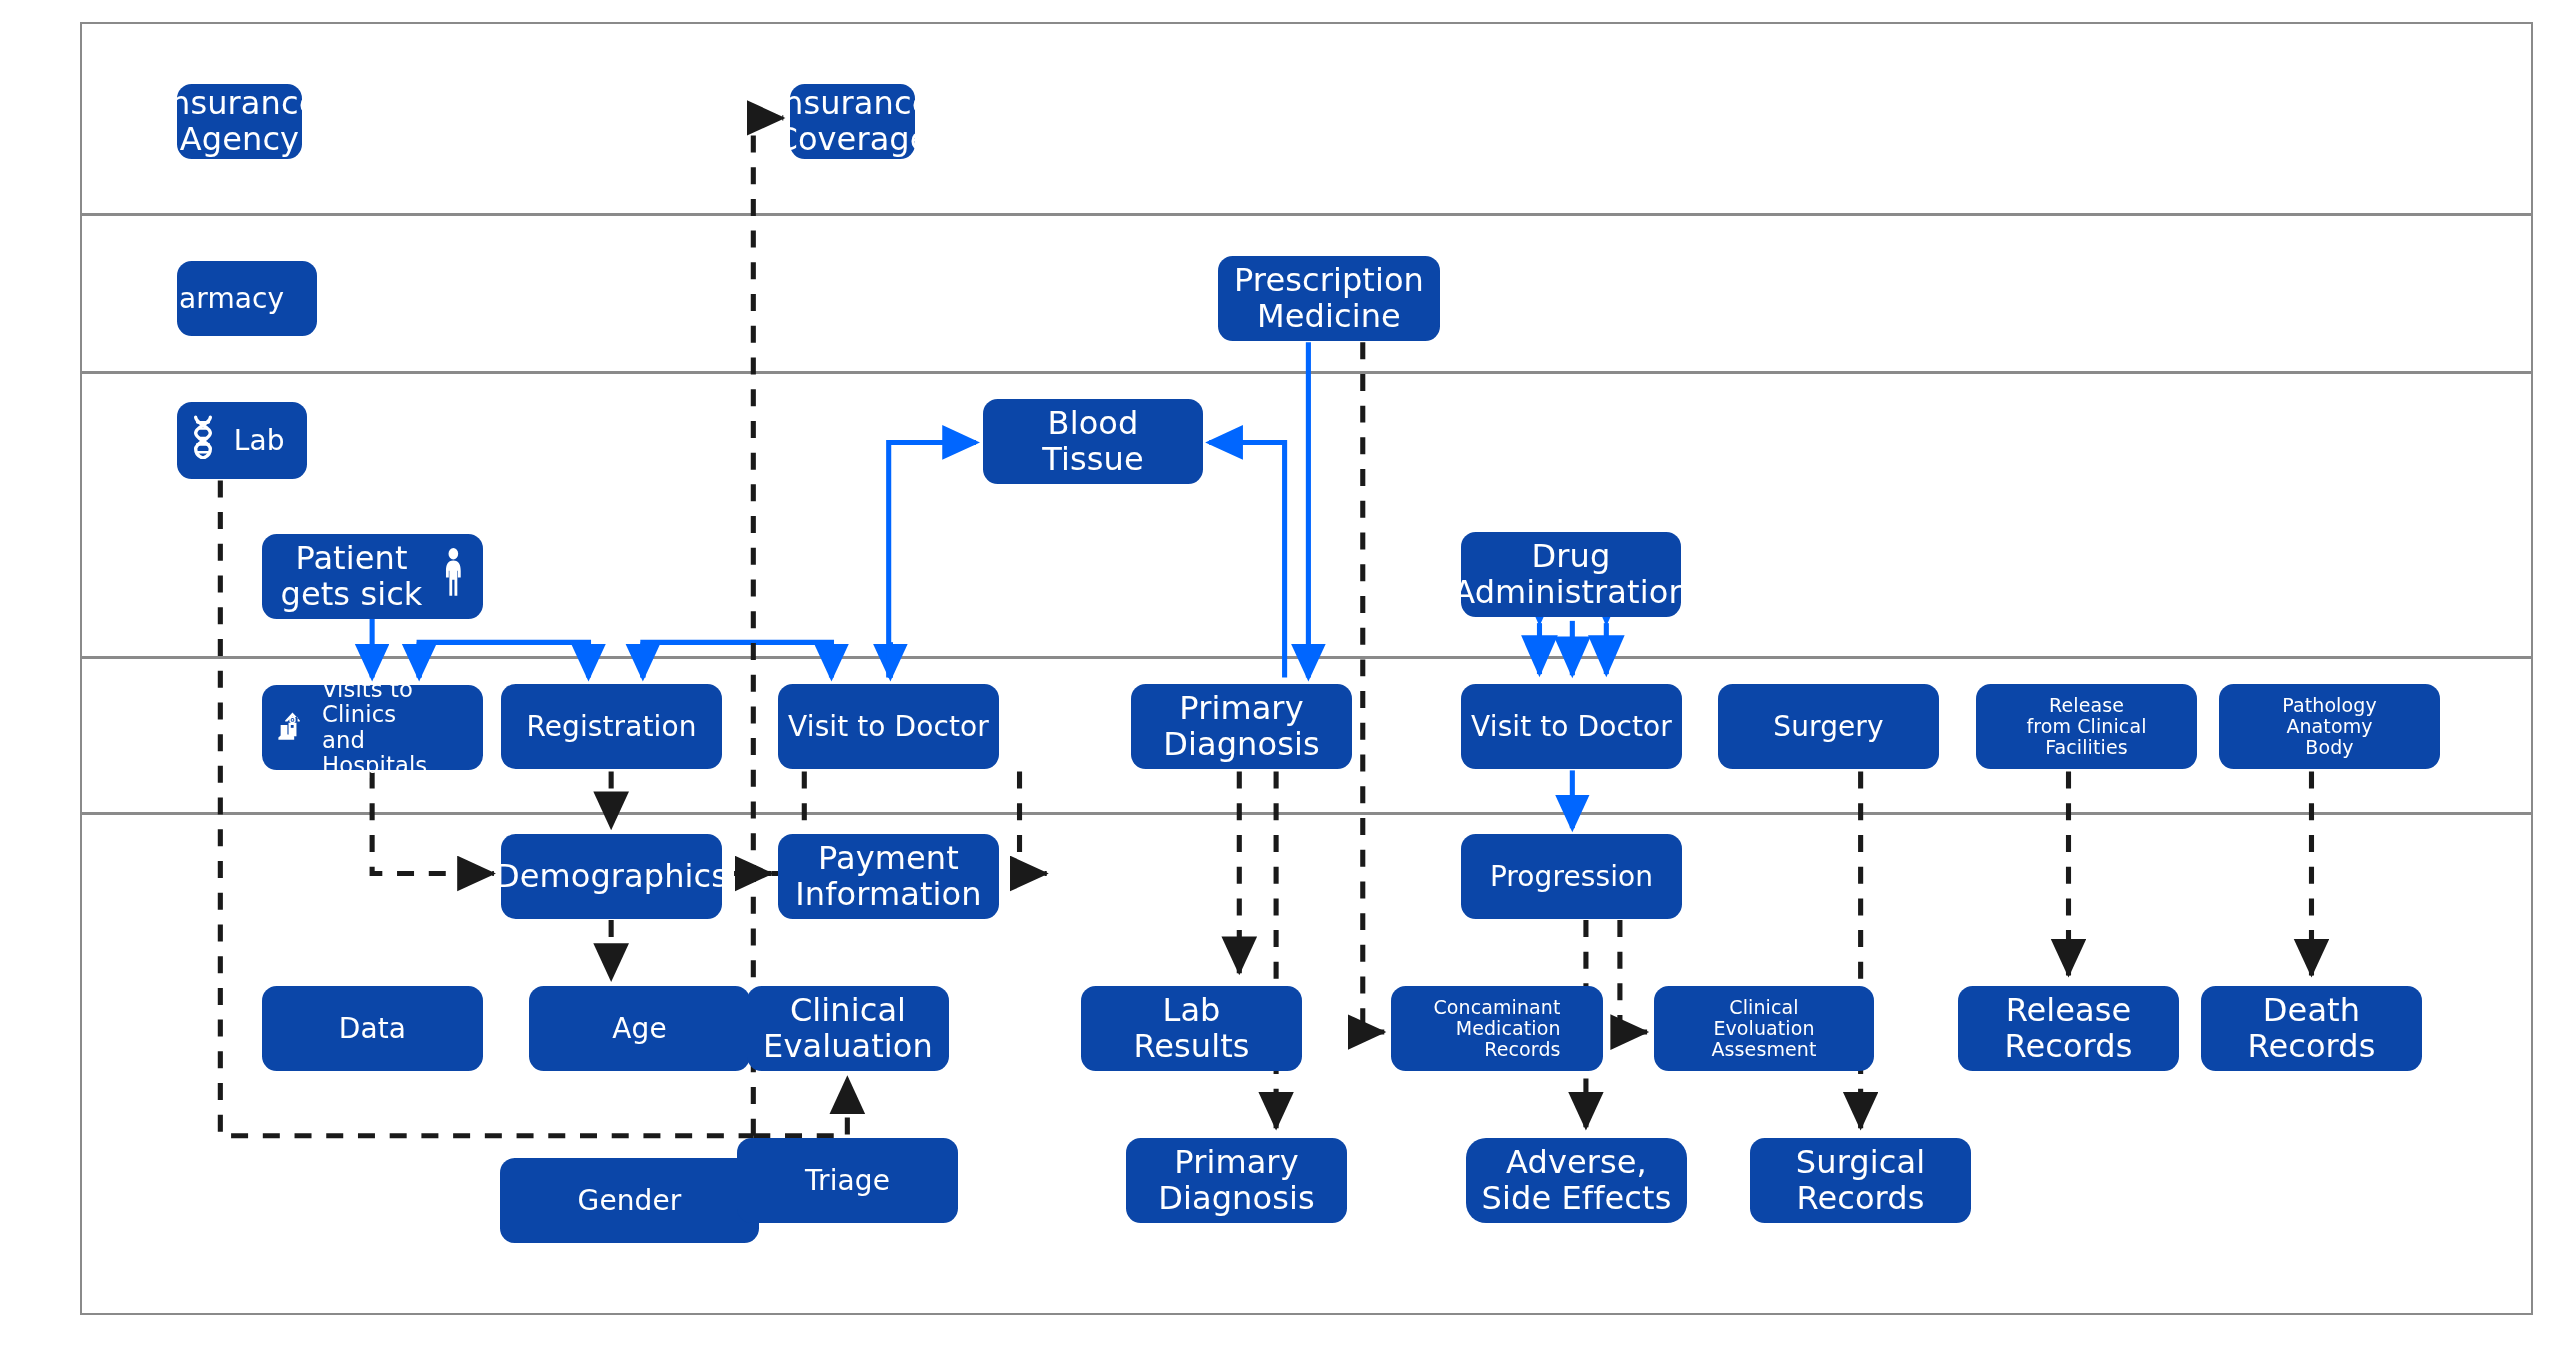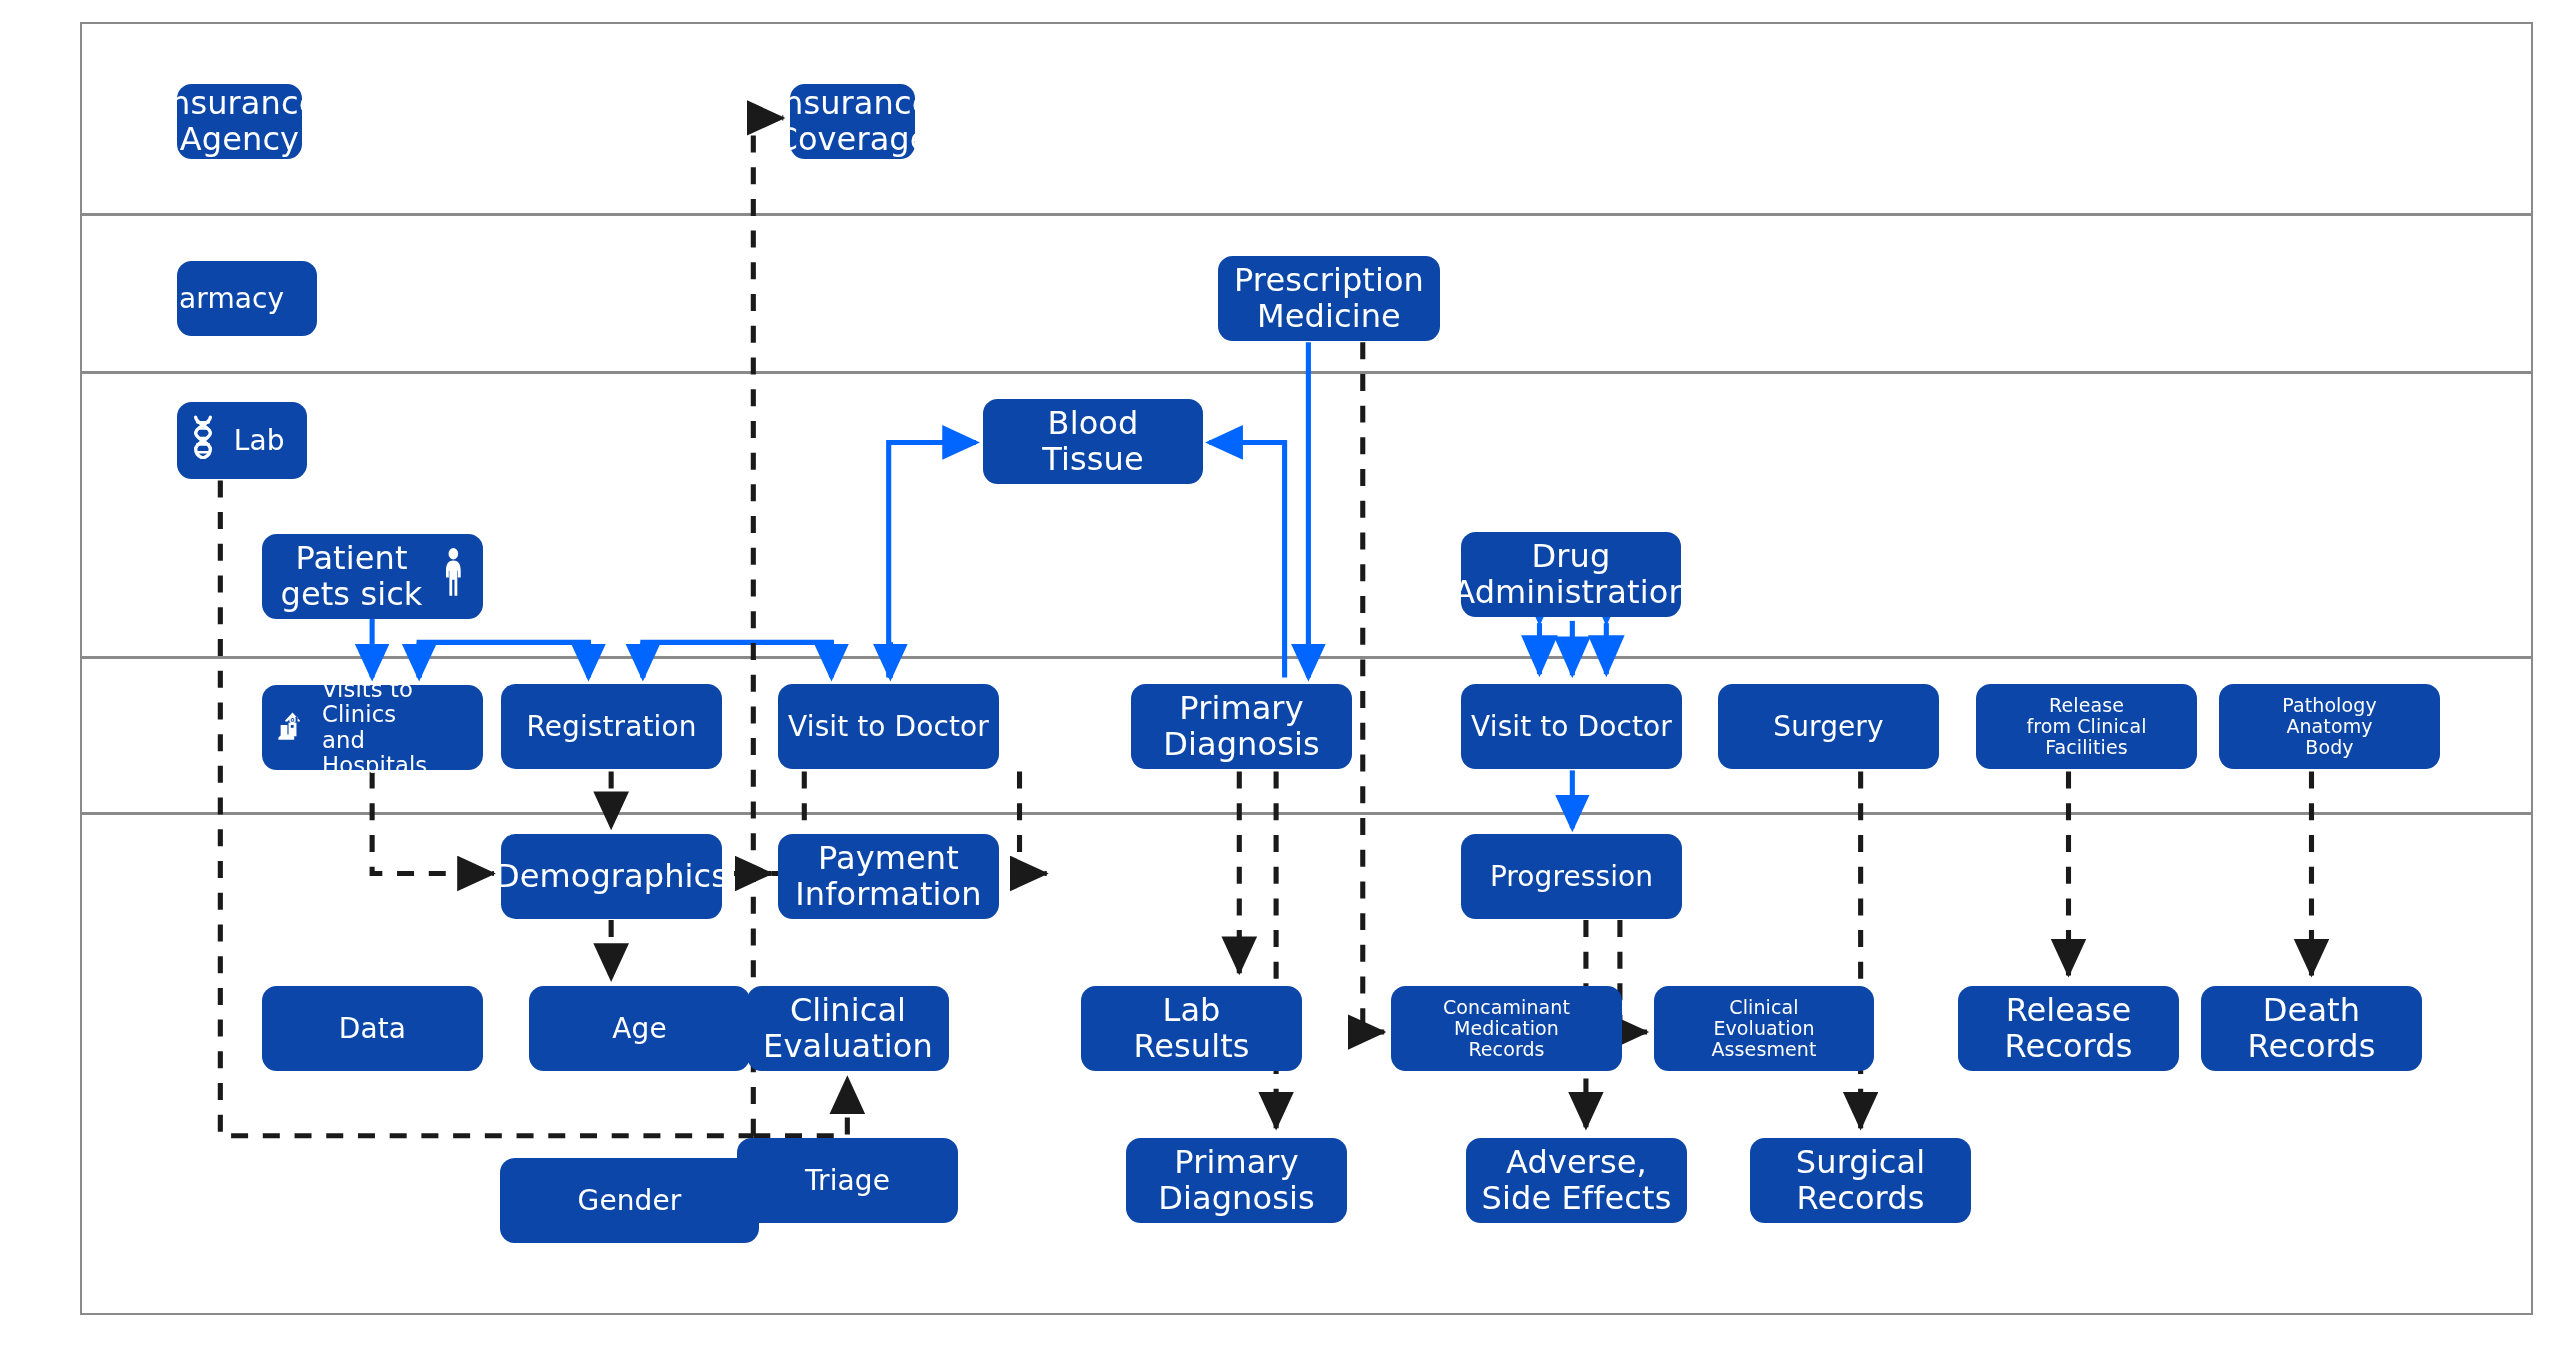--- a/index.html
+++ b/index.html
@@ -295,21 +295,21 @@
   <div class="node fs-md" style="left:747px;top:986px;width:202px;height:85px;">
     <span class="lbl">Clinical
 Evaluation</span>
   </div>
 
   <div class="node fs-md" style="left:1081px;top:986px;width:221px;height:85px;">
     <span class="lbl">Lab
 Results</span>
   </div>
 
-  <div class="node fs-xs" style="left:1391px;top:986px;width:231px;height:85px;">
+  <div class="node fs-xs" style="left:1391px;top:986px;width:212px;height:85px;text-align:right;">
     <span class="lbl">Concaminant
 Medication
 Records</span>
   </div>
 
   <div class="node fs-xs" style="left:1654px;top:986px;width:220px;height:85px;">
     <span class="lbl">Clinical
 Evoluation
 Assesment</span>
   </div>
@@ -330,21 +330,21 @@
 
   <div class="node fs-lg" style="left:737px;top:1138px;width:221px;height:85px;">
     <span class="lbl">Triage</span>
   </div>
 
   <div class="node fs-md" style="left:1126px;top:1138px;width:221px;height:85px;">
     <span class="lbl">Primary
 Diagnosis</span>
   </div>
 
-  <div class="node fs-md" style="left:1466px;top:1138px;width:221px;height:85px;">
+  <div class="node fs-md" style="left:1466px;top:1138px;width:221px;height:85px;border-radius:20px;">
     <span class="lbl">Adverse,
 Side Effects</span>
   </div>
 
   <div class="node fs-md" style="left:1750px;top:1138px;width:221px;height:85px;">
     <span class="lbl">Surgical
 Records</span>
   </div>
 
 </div>

